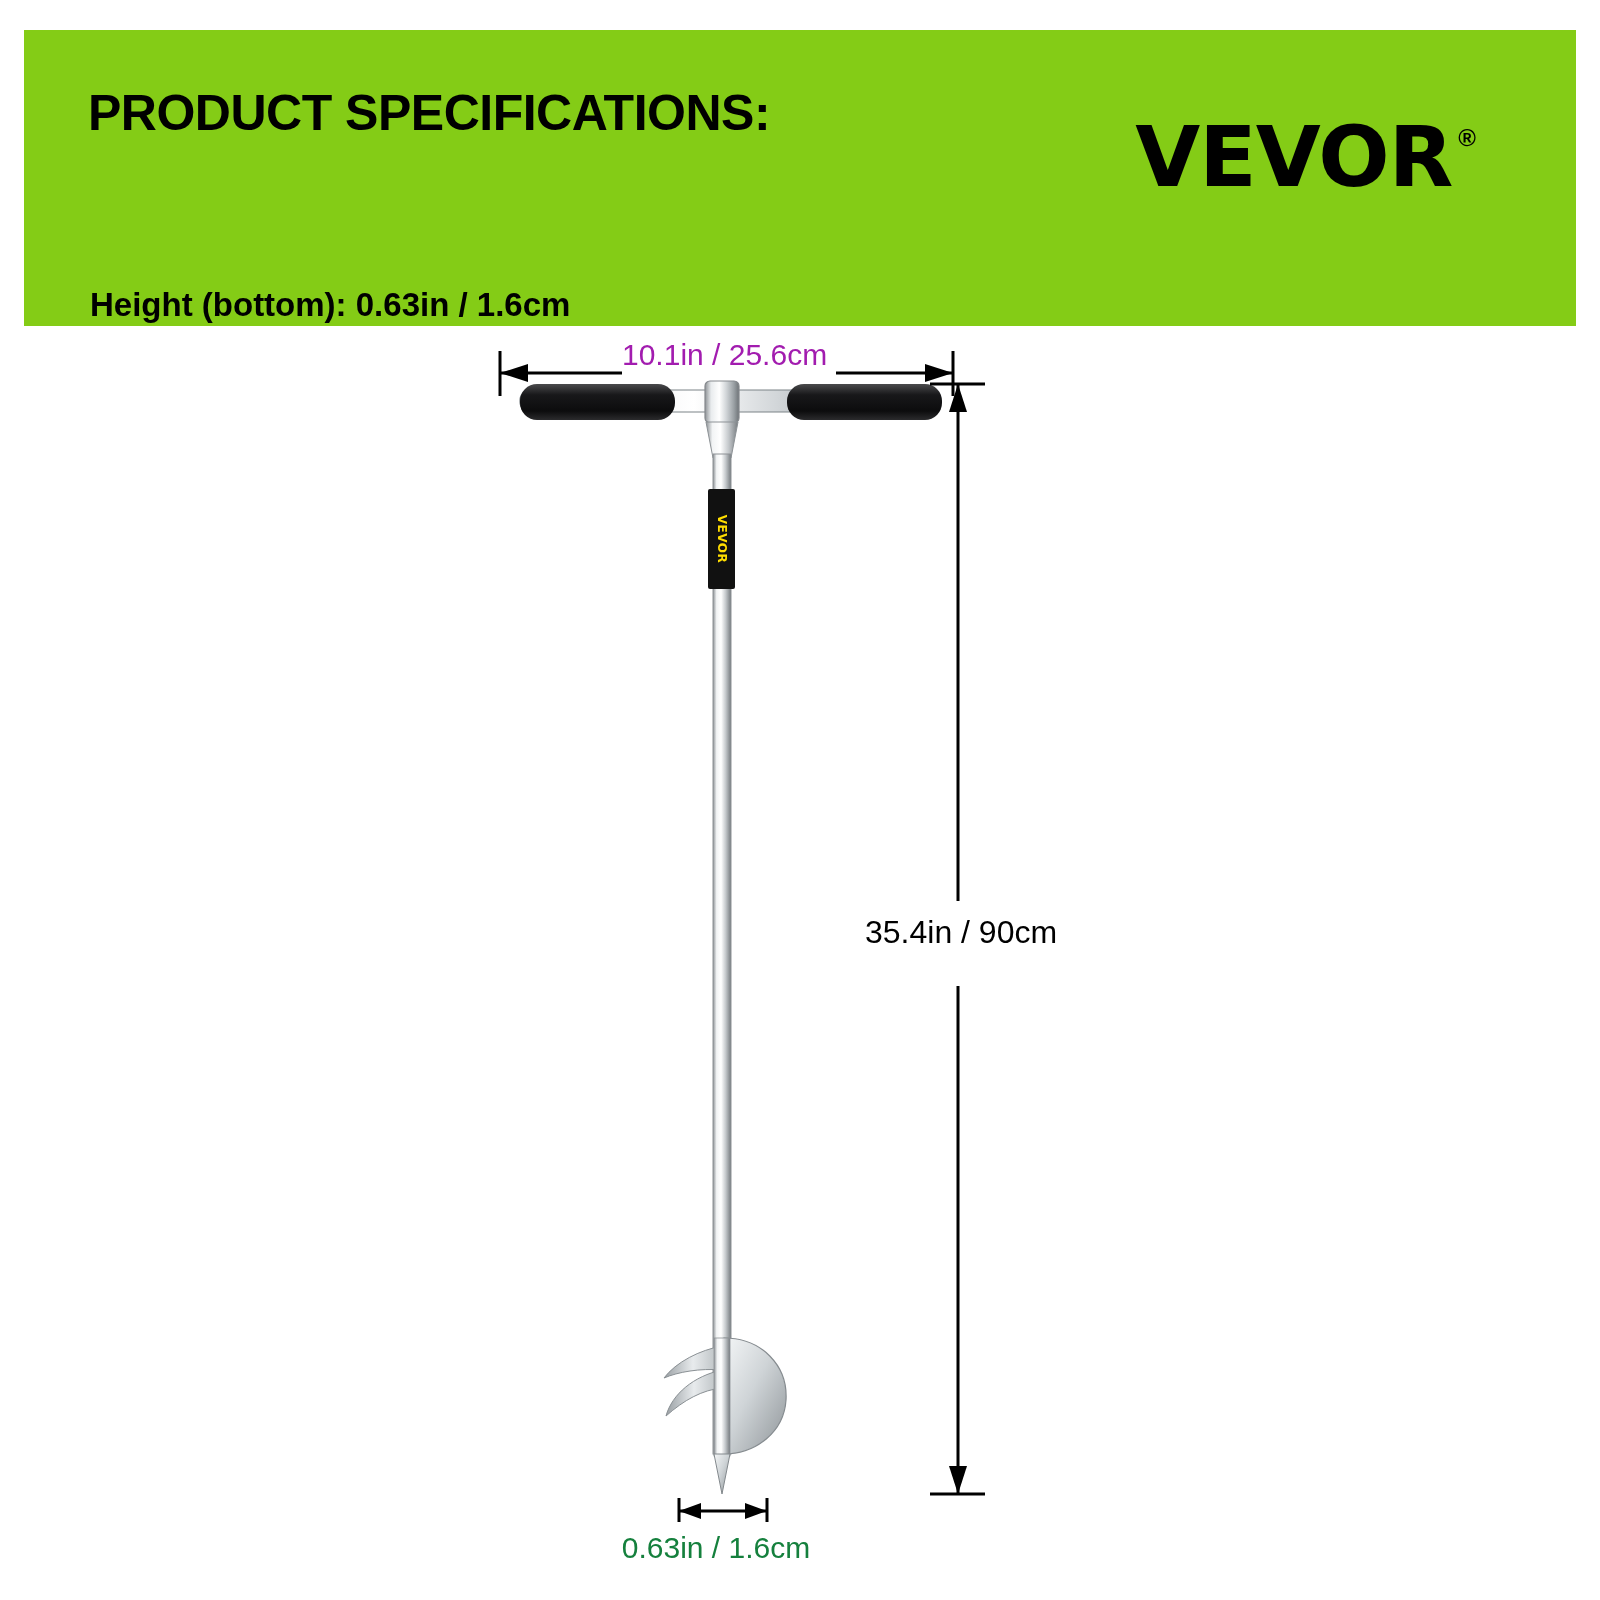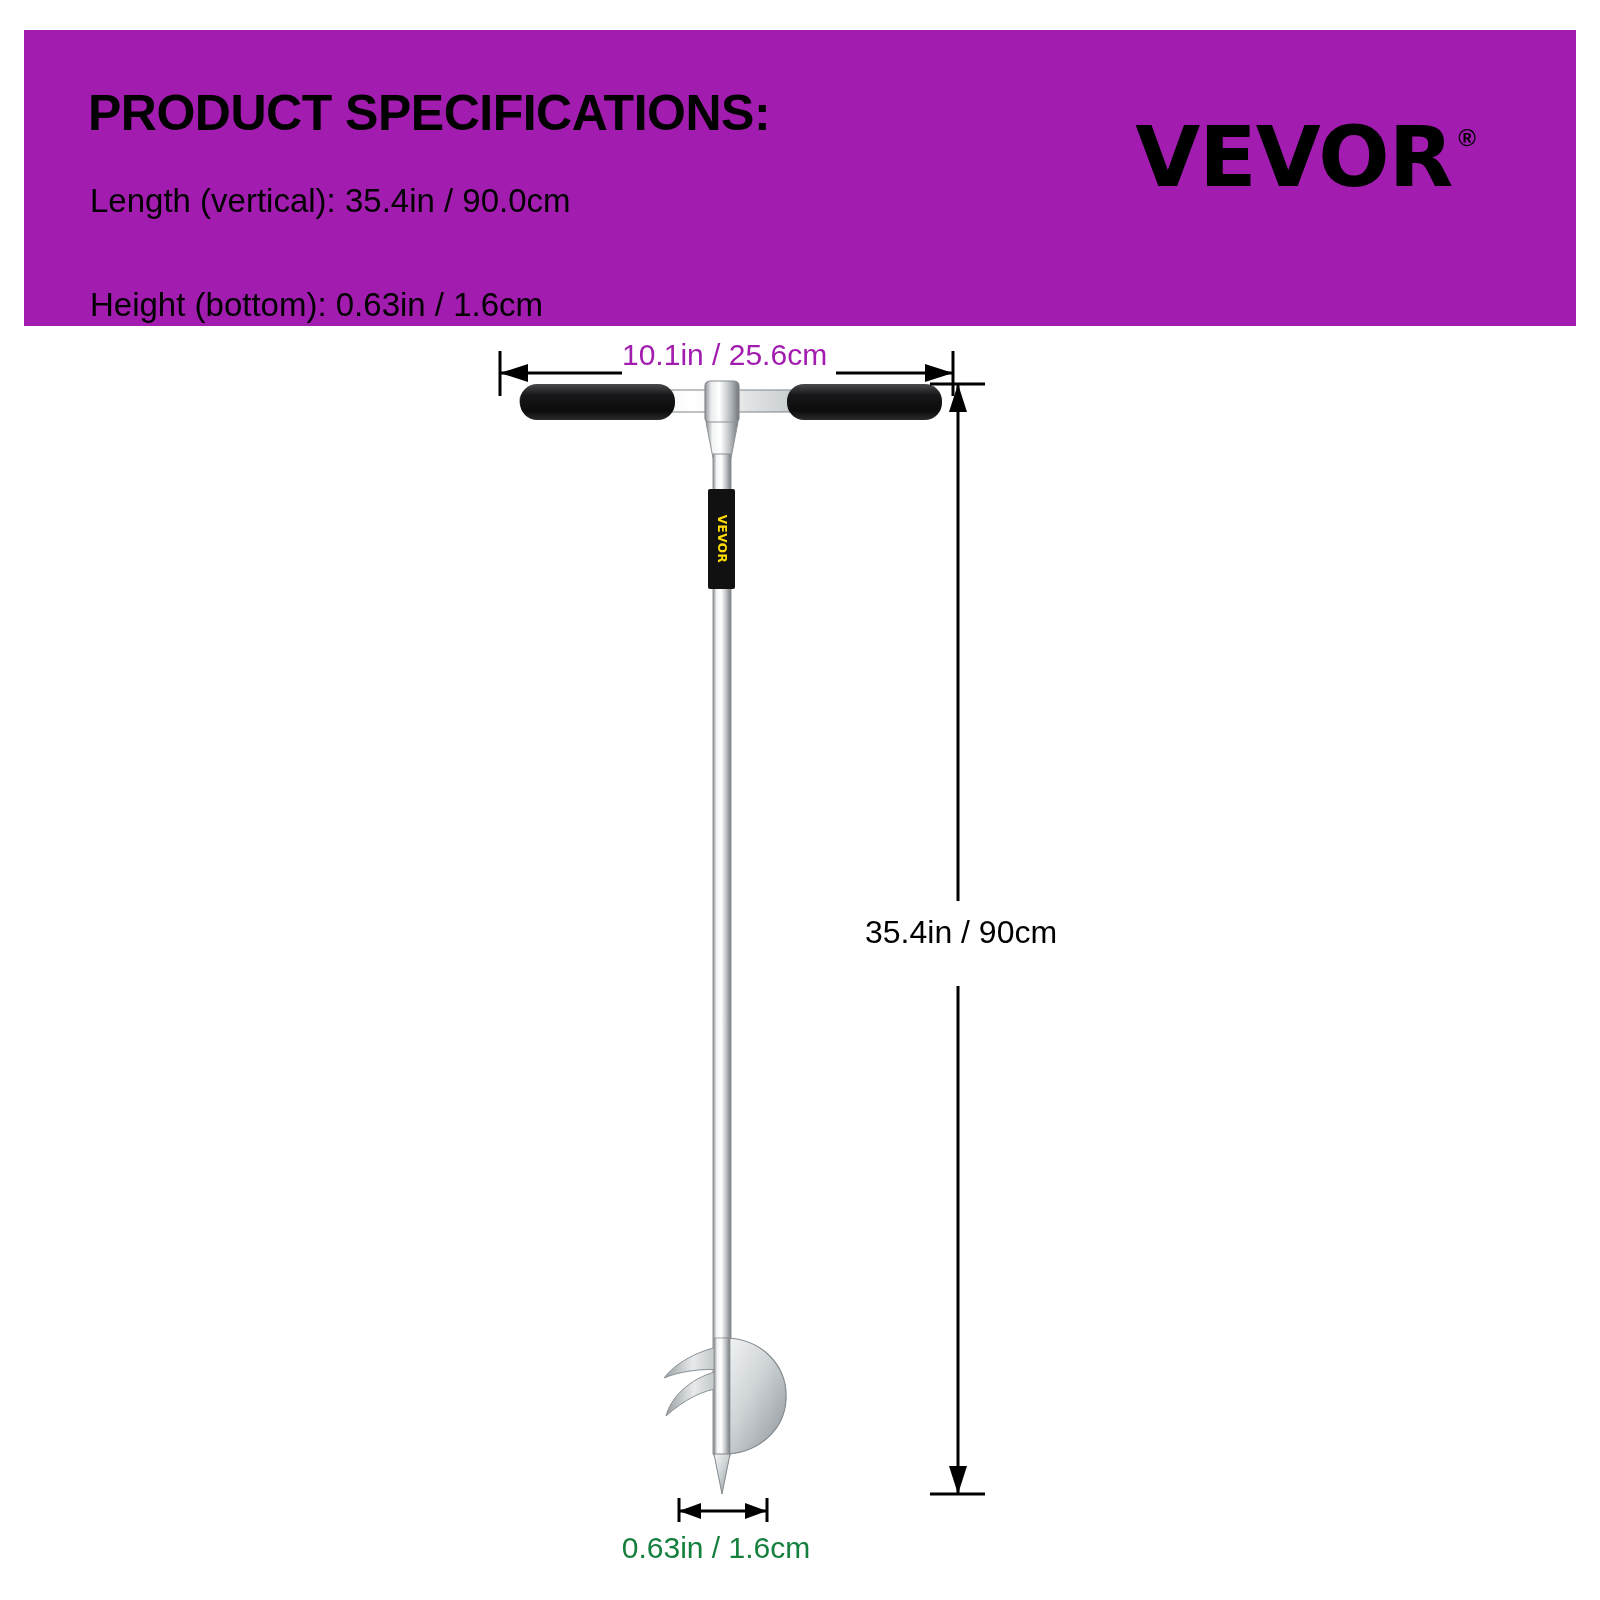--- a/index.html
+++ b/index.html
@@ -15,21 +15,21 @@
     overflow: hidden;
   }
 
   
   #spec-banner {
     position: absolute;
     left: 24px;
     top: 30px;
     width: 1552px;
     height: 296px;
-    background: #a21caf;
+    background: #84cc16;
     box-sizing: border-box;
   }
   #spec-title {
     position: absolute;
     left: 64px;
     top: 54px;
     font-size: 50px;
     font-weight: bold;
     letter-spacing: -0.5px;
     color: #000000;
@@ -37,21 +37,21 @@
   }
   .spec-line {
     position: absolute;
     left: 66px;
     font-size: 33px;
     color: #000000;
     white-space: nowrap;
   }
   #spec-line-0 { top: 152px; }
   #spec-line-1 { top: 205px; }
-  #spec-line-2 { top: 256px; }
+  #spec-line-2 { top: 256px; font-weight: bold; }
 
   #brand-wrap {
     position: absolute;
     right: 100px;
     top: 88px;
     display: flex;
     align-items: flex-start;
   }
   #brand-logo {
     font-size: 84px;
@@ -137,21 +137,20 @@
 
   svg { display: block; }
 </style>
 </head>
 <body>
 
 <div id="spec-banner">
 
   <div id="spec-title">PRODUCT SPECIFICATIONS:</div>
 
-  <div class="spec-line" id="spec-line-0">Length (vertical): 35.4in / 90.0cm</div>
   <div class="spec-line" id="spec-line-2">Height (bottom): 0.63in / 1.6cm</div>
 
   <div id="brand-wrap">
     <span id="brand-logo">VEVOR</span>
     <span id="brand-reg">®</span>
   </div>
 
 </div>
 
 <div id="diagram">

